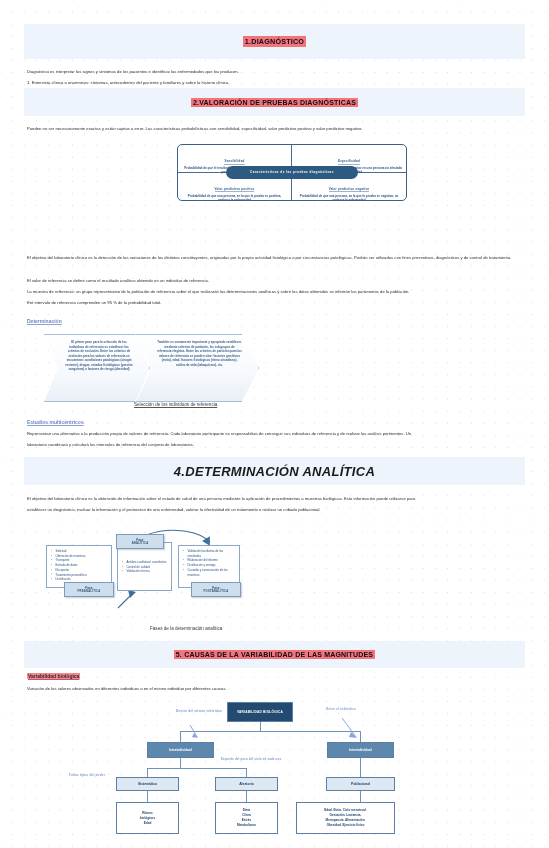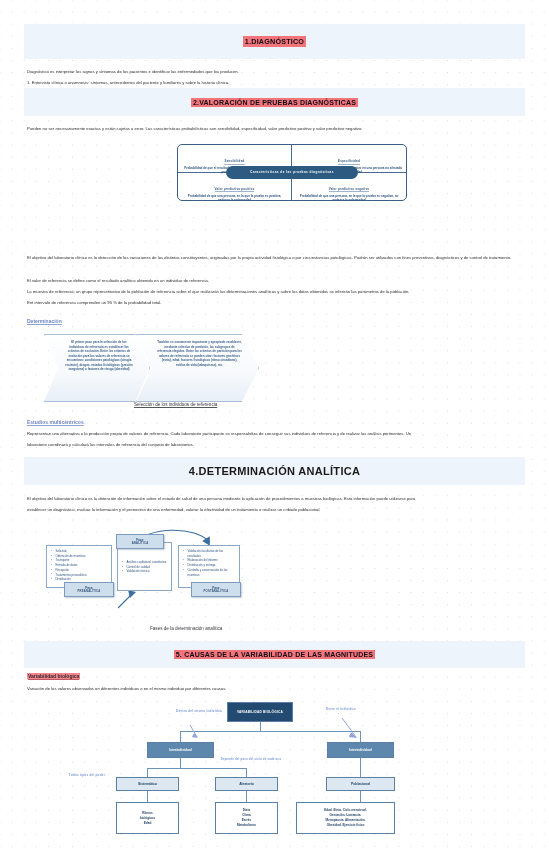--- a/index.html
+++ b/index.html
@@ -250,21 +250,21 @@
       <p>También es sumamente importante y apropiado establecer, mediante criterios de partición, los subgrupos de referencia elegidos. Entre los criterios de partición para los valores de referencia se pueden citar: factores genéticos (etnia), edad, factores fisiológicos (ritmo circadiano), estilos de vida (tabaquismo), etc.</p>
     </div>
   </div>
   <div class="caption underline" style="left:134px; top:402px; font-size:4.6px;">Selección de los individuos de referencia</div>
 
   <div class="subhead blue" style="left:27px; top:419px; font-size:5.0px;">Estudios multicéntricos</div>
   <div class="para" style="left:27px; top:431px; width:500px; font-size:4.2px;">Representan una alternativa a la producción propia de valores de referencia. Cada laboratorio participante se responsabiliza de conseguir sus individuos de referencia y de realizar los análisis pertinentes. Un</div>
   <div class="para" style="left:27px; top:442px; width:500px; font-size:4.2px;">laboratorio coordinará y calculará los intervalos de referencia del conjunto de laboratorios.</div>
 
   <div class="bar" style="top:457px; height:28px;">
-    <span class="bar-title plain-title" style="font-size:11px; letter-spacing:.3px;">4.DETERMINACIÓN ANALÍTICA</span>
+    <span class="bar-title plain-title" style="font-size:13px; letter-spacing:.3px;font-style:italic;">4.DETERMINACIÓN ANALÍTICA</span>
   </div>
 
   <div class="para" style="left:27px; top:496px; width:496px; font-size:4.2px;">El objetivo del laboratorio clínico es la obtención de información sobre el estado de salud de una persona mediante la aplicación de procedimientos a muestras biológicas. Esta información puede utilizarse para</div>
   <div class="para" style="left:27px; top:507px; width:496px; font-size:4.2px;">establecer un diagnóstico, evaluar la información y el pronostico de una enfermedad, valorar la efectividad de un tratamiento o realizar un cribado poblacional.</div>
 
   <div id="diag3" class="diagram">
     <svg class="a-svg" width="250" height="78" viewBox="0 0 250 78">
       <path d="M88 12 C 108 -6, 150 -6, 166 10" fill="none" stroke="#3d6f9e" stroke-width="1.1"></path>
       <path d="M163 4 L168 12 L159 12 Z" fill="#3d6f9e" transform="rotate(32 164 9)"></path>
       <path d="M74 76 L88 62" fill="none" stroke="#3d6f9e" stroke-width="1.1"></path>

